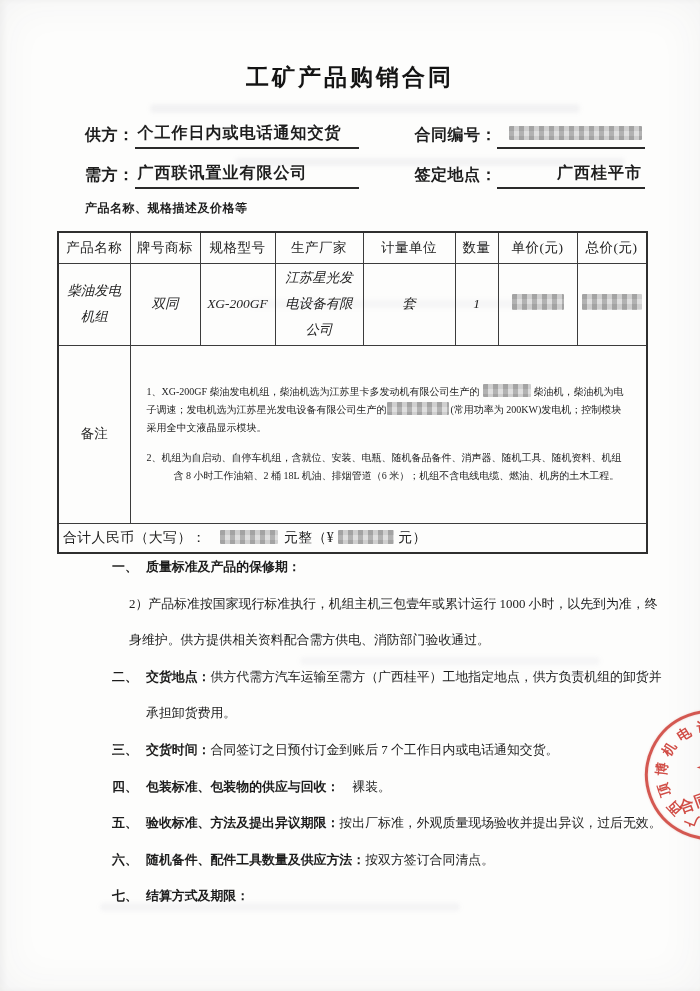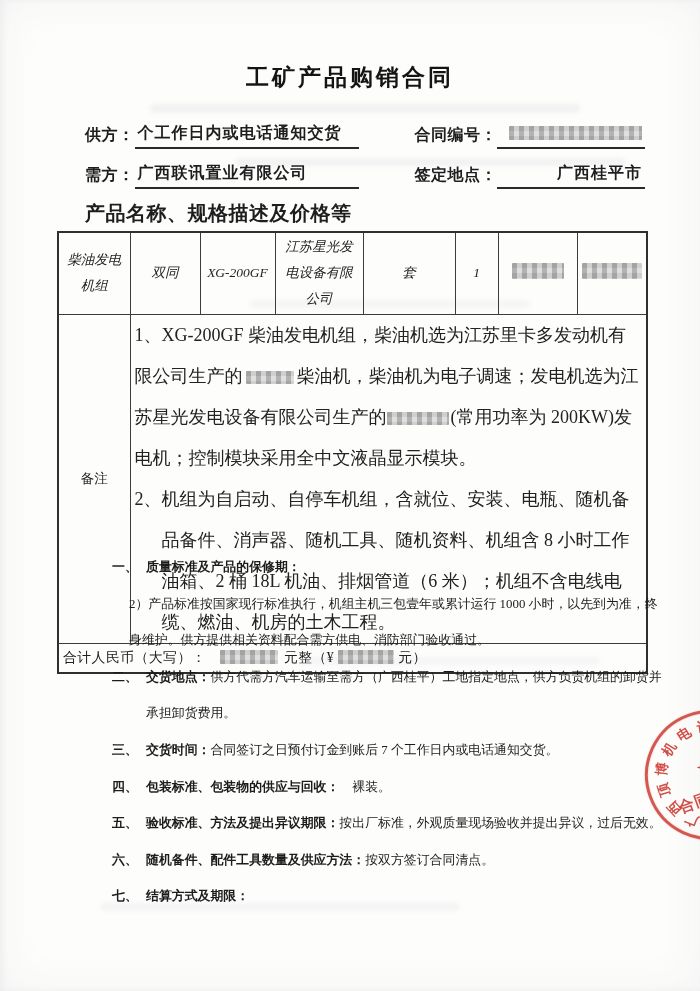--- a/index.html
+++ b/index.html
@@ -17,36 +17,36 @@
   
   .meta-row{position:absolute;left:85px;display:flex;align-items:flex-end;font-size:16px;font-weight:bold;}
   .meta-row.r1{top:123px;}
   .meta-row.r2{top:163px;}
   .m-label{white-space:nowrap;padding-bottom:3px;letter-spacing:.5px;}
   .m-field{border-bottom:2px solid #2a2a2a;padding:0 3px 3px 3px;white-space:nowrap;letter-spacing:1px;}
   .f-left{width:218px;}
   .f-right{width:142px;text-align:right;}
   .m-gap{margin-left:56px;}
   
-  .tbl-heading{position:absolute;top:200px;left:85px;font-size:20px;font-weight:bold;letter-spacing:.5px;}
+  .tbl-heading{position:absolute;top:200px;left:85px;font-size:12px;font-weight:bold;letter-spacing:.5px;}
   
   table.product{
     position:absolute;top:231px;left:57px;border-collapse:collapse;table-layout:fixed;
     border:2px solid #2f2f2f;font-size:13.5px;color:#222;
   }
   table.product td,table.product th{border:1px solid #3c3c3c;padding:0 4px;overflow:hidden;}
   table.product th{font-weight:normal;text-align:center;letter-spacing:.5px;}
   tr.h-head{height:31px;}
   tr.h-prod{height:82px;}
   tr.h-remark{height:178px;}
   tr.h-total{height:30px;}
   td.c{text-align:center;line-height:26px;font-style:italic;}
   td.remark-label{text-align:center;}
   td.remark-cell{text-align:left;vertical-align:middle;padding:4px 8px 4px 10px;}
-  .rk{margin:0;line-height:41px;font-size:18px;}
+  .rk{margin:12px;line-height:18px;font-size:10px;}
   .rk2{padding-left:27px;text-indent:-27px;}
   td.total-cell{text-align:left;padding-left:8px;font-size:13.8px;letter-spacing:.5px;}
   
   .redact{
     display:inline-block;vertical-align:-2px;border-radius:1px;
     background:
       repeating-linear-gradient(90deg, rgba(125,125,125,.45) 0 5px, rgba(225,225,225,.4) 5px 10px),
       repeating-linear-gradient(180deg, #c3c3c3 0 5px, #dedede 5px 10px);
   }
   .rd-contract{width:133px;height:14px;vertical-align:0;}
@@ -127,20 +127,30 @@
       <col style="width:72px">
         <col style="width:70px">
         <col style="width:75px">
         <col style="width:88px">
       <col style="width:92px">
         <col style="width:43px">
         <col style="width:79px">
         <col style="width:68px">
     </colgroup>
     <tbody>
+        <tr class="h-head">
+      <th>产品名称</th>
+      <th>牌号商标</th>
+      <th>规格型号</th>
+      <th>生产厂家</th>
+      <th>计量单位</th>
+      <th>数量</th>
+      <th>单价(元)</th>
+      <th>总价(元)</th>
+    </tr>
     <tr class="h-prod">
       <td class="c">柴油发电机组</td>
       <td class="c">双同</td>
       <td class="c">XG-200GF</td>
       <td class="c">江苏星光发电设备有限公司</td>
       <td class="c">套</td>
       <td class="c">1</td>
       <td class="c"><span class="redact rd-price"></span></td>
       <td class="c"><span class="redact rd-total"></span></td>
     </tr>

